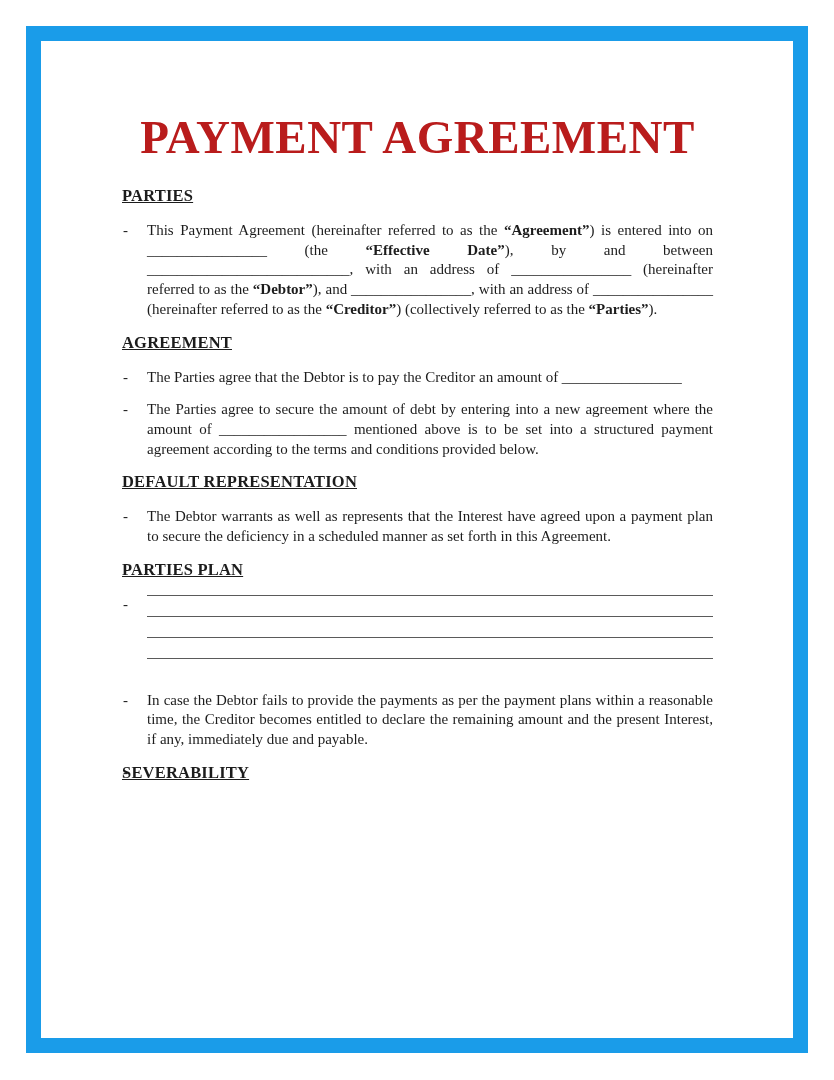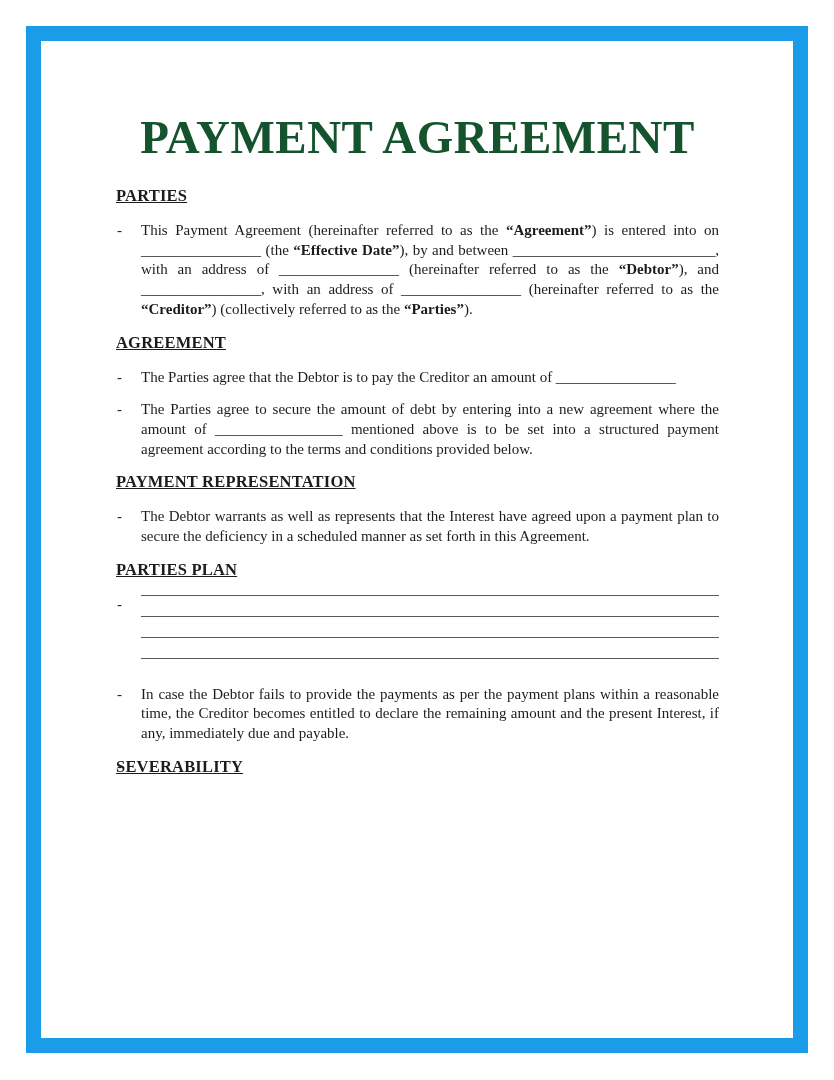--- a/index.html
+++ b/index.html
@@ -25,21 +25,21 @@
     left: 110px;
     top: 110px;
     width: 615px;
     color: #1c1c1c;
   }
   h1.doc-title {
     margin: 0 0 22px 0;
     font-size: 47px;
     line-height: 54px;
     font-weight: bold;
-    color: #14532d;
+    color: #b91c1c;
     text-align: center;
     white-space: nowrap;
     letter-spacing: 0.5px;
   }
   h2.sec-heading {
     margin: 0 0 15px 0;
     font-size: 16.5px;
     line-height: 20px;
     font-weight: bold;
     text-decoration: underline;
@@ -62,21 +62,21 @@
   .rules {
     margin: 14px 0 0 0;
     padding-left: 25px;
     margin-bottom: 0;
   }
   .rule {
     height: 20px;
     border-top: 1px solid #5a5a5a;
   }
   .rule:first-child { border-top: 1px solid #5a5a5a; }
-  section { margin: 6px; }
+  section { margin: 12px; }
 </style>
 </head>
 <body>
 
 <div class="page">
   <div class="frame"></div>
 
   <div class="content">
 
     <h1 class="doc-title">PAYMENT AGREEMENT</h1>
@@ -95,21 +95,21 @@
         <span class="dash">-</span>
         <span><span>The Parties agree that the Debtor is to pay the Creditor an amount of ________________</span></span>
       </p>
       <p class="item">
         <span class="dash">-</span>
         <span><span>The Parties agree to secure the amount of debt by entering into a new agreement where the amount of _________________ mentioned above is to be set into a structured payment agreement according to the terms and conditions provided below.</span></span>
       </p>
     </section>
 
     <section>
-      <h2 class="sec-heading">PAYMENT REPRESENTATION</h2>
+      <h2 class="sec-heading">DEFAULT REPRESENTATION</h2>
       <p class="item">
         <span class="dash">-</span>
         <span><span>The Debtor warrants as well as represents that the Interest have agreed upon a payment plan to secure the deficiency in a scheduled manner as set forth in this Agreement.</span></span>
       </p>
     </section>
 
     <section>
       <h2 class="sec-heading">PARTIES PLAN</h2>
       <p class="item">
         <span class="dash">-</span>

